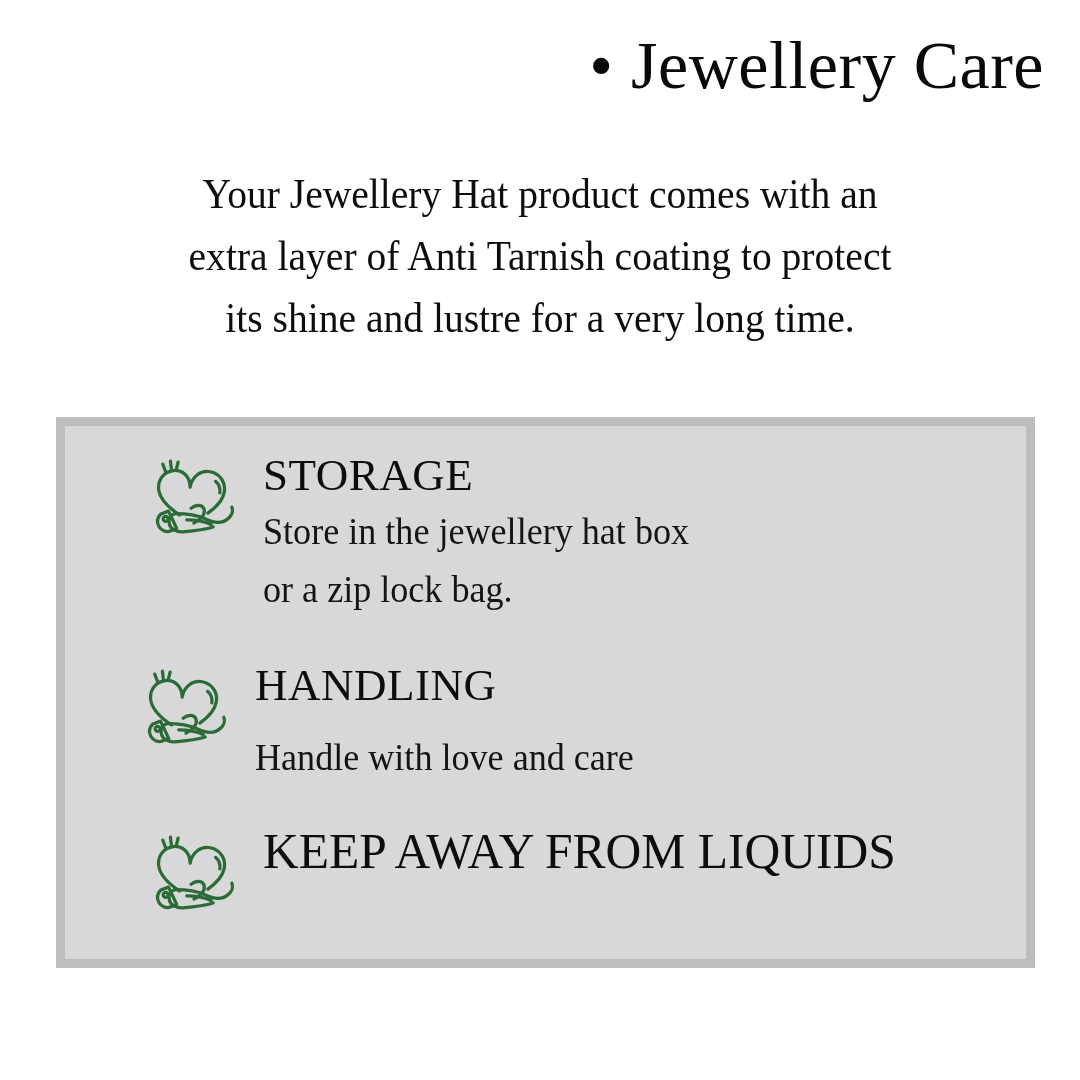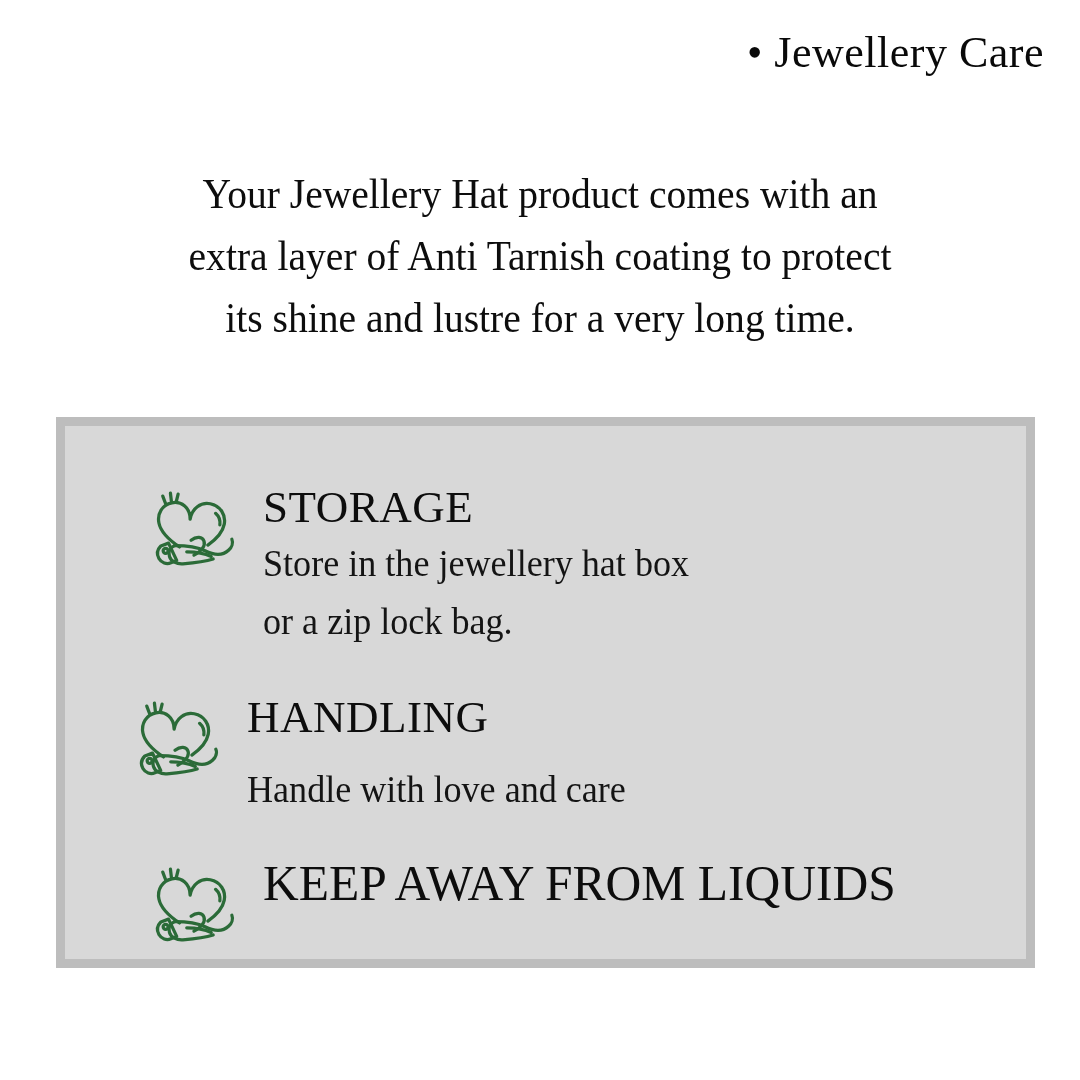--- a/index.html
+++ b/index.html
@@ -20,21 +20,21 @@
   .title-row {
     position: absolute;
     top: 30px;
     left: 0;
     width: 1044px;
     text-align: right;
   }
   .title-text {
     display: inline-block;
     font-family: "Liberation Serif", "DejaVu Serif", serif;
-    font-size: 44px;
+    font-size: 68px;
     font-weight: 400;
     letter-spacing: 0.5px;
     color: #090909;
     line-height: 1.05;
     white-space: nowrap;
   }
 
   
   .intro {
     position: absolute;
@@ -62,30 +62,29 @@
     background: #d8d8d8;
     border: 9px solid #bdbdbd;
   }
 
   .care-list {
     position: absolute;
     left: 0;
     top: 0;
     width: 100%;
     height: 100%;
-    margin-top: 32px;
   }
 
   .care-item {
     position: absolute;
     display: flex;
     align-items: flex-start;
   }
   .care-item.item-0 { left: 80px; top: 24px;  }
-  .care-item.item-1 { left: 64px; top: 234px; justify-content: flex-end; }
+  .care-item.item-1 { left: 72px; top: 234px; justify-content: flex-end; }
   .care-item.item-2 { left: 80px; top: 400px; text-align: center; }
 
   .icon-wrap {
     flex: 0 0 auto;
     width: 96px;
     height: 96px;
     margin-right: 22px;
     margin-top: 4px;
   }
   .icon-wrap svg { display: block; width: 96px; height: 96px; }

